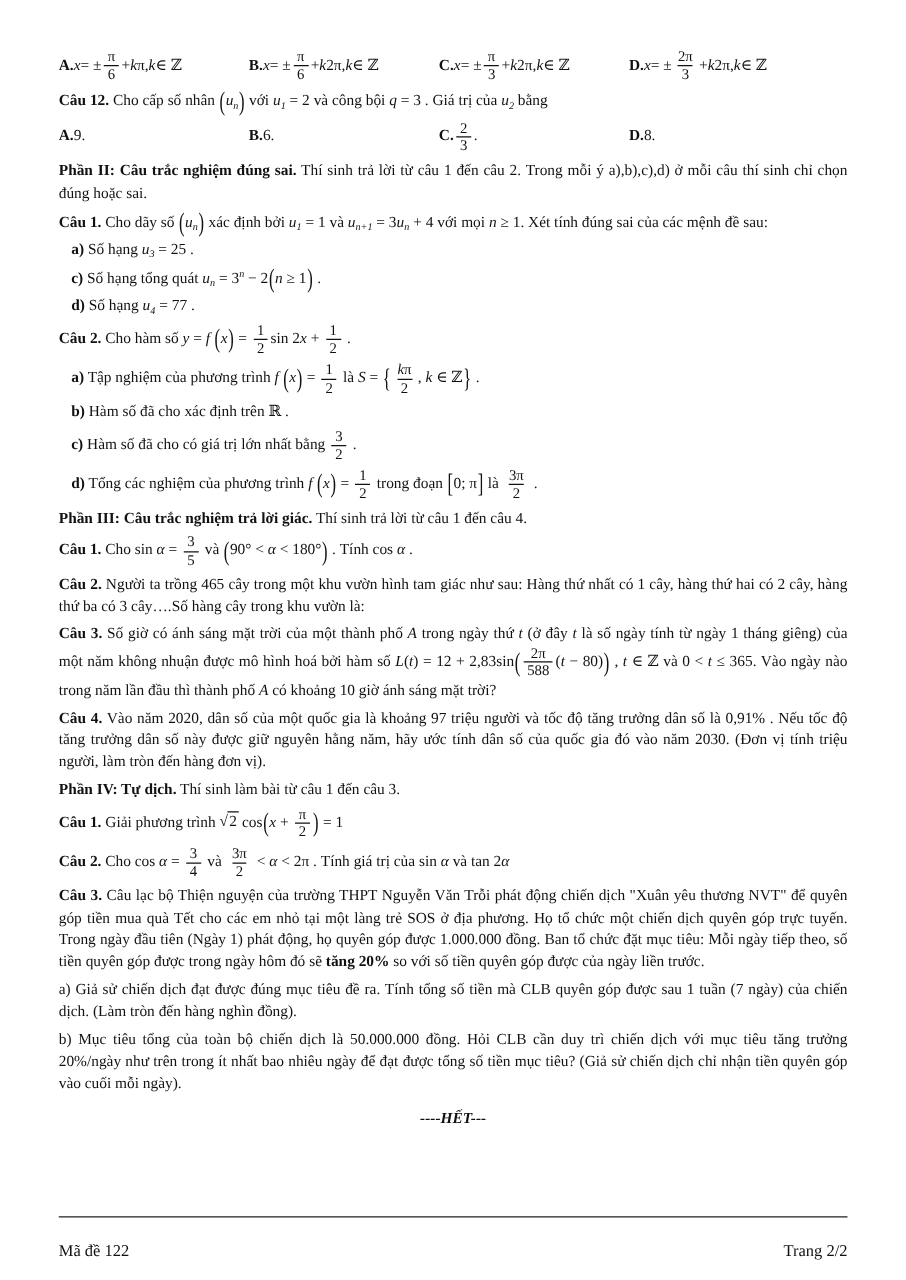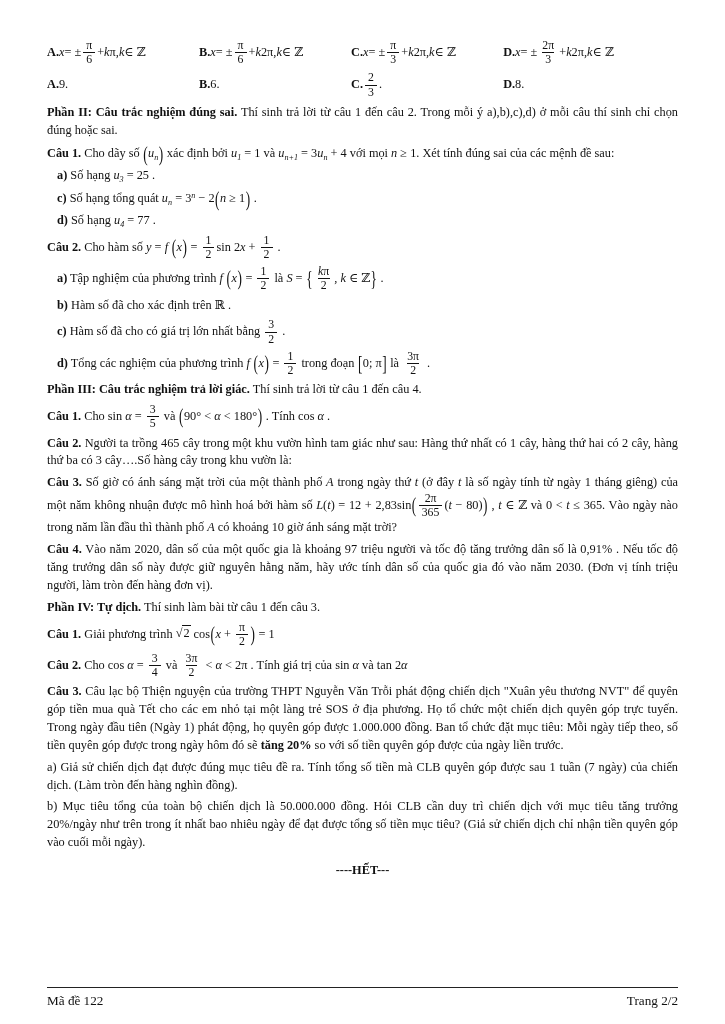--- a/index.html
+++ b/index.html
@@ -6,40 +6,40 @@
   .page{
     width:725px;height:1024px;margin:0 auto;background:#ffffff;
     box-sizing:border-box;padding:34px 47px 14px 47px;
     font-family:"Liberation Serif","DejaVu Serif",serif;
     font-size:12.3px;line-height:1.45;color:#111;
     display:flex;flex-direction:column;overflow:hidden;
   }
   .content{flex:1 1 auto;min-height:0;overflow:hidden;}
   .line{margin:4px 0;text-align:justify;}
   .indent{padding-left:10px;}
-  .center{text-align:center;margin-top:10px;}
+  .center{text-align:center;margin-top:10px;font-style:italic;}
   .opts{display:grid;grid-template-columns:1fr 1fr 1fr 1.15fr;align-items:center;margin:5px 0;}
   .opt-cell{white-space:nowrap;display:flex;align-items:center;}
   .bd{font-weight:bold;}
   .it{font-style:italic;}
   .sub{font-size:0.66em;font-style:italic;vertical-align:-0.35em;line-height:1;}
   .sup{font-size:0.66em;font-style:italic;vertical-align:0.55em;line-height:1;}
   .frac{
     display:inline-flex;flex-direction:column;align-items:center;
     vertical-align:middle;line-height:1.12;margin:0 2px;font-size:0.96em;
     text-align:center;
   }
   .frac .num{padding:0 3px;}
   .frac .den{border-top:1px solid #111;padding:0 3px;}
   .big{display:inline-block;transform:scaleY(1.6);font-size:1.08em;padding:0 0.5px;vertical-align:-0.06em;font-weight:300;}
   .sqrt{white-space:nowrap;}
   .sqrt .rad{display:inline-block;}
   .sqrt .radicand{border-top:1px solid #111;padding:0 1px;}
   .footer{
-    flex:0 0 auto;border-top:1.5px solid #222;margin-top:6px;padding-top:3px;
+    flex:0 0 auto;border-top:1.5px solid #222;margin-top:6px;padding-top:17px;
     display:flex;justify-content:space-between;font-size:13.2px;
   }
 </style>
 </head>
 <body>
 
 <div class="page">
   <div class="content">
       <div class="opts">
         <div class="opt-cell"><span class="bd">A.</span> <span class="it">x</span> = ±<span class="frac">
@@ -52,20 +52,21 @@
           </span> + <span class="it">k</span>2π, <span class="it">k</span> ∈ ℤ</div>
         <div class="opt-cell"><span class="bd">C.</span> <span class="it">x</span> = ±<span class="frac">
             <span class="num">π</span>
             <span class="den">3</span>
           </span> + <span class="it">k</span>2π, <span class="it">k</span> ∈ ℤ</div>
         <div class="opt-cell"><span class="bd">D.</span> <span class="it">x</span> = ±<span class="frac">
             <span class="num">2π</span>
             <span class="den">3</span>
           </span> + <span class="it">k</span>2π, <span class="it">k</span> ∈ ℤ</div>
       </div>
+      <div class="line"><span class="bd">Câu 12.</span>  Cho cấp số nhân <span class="big">(</span><span class="it">u</span><span class="sub">n</span><span class="big">)</span> với <span class="it">u</span><span class="sub">1</span> = 2 và công bội <span class="it">q</span> = 3 . Giá trị của <span class="it">u</span><span class="sub">2</span> bằng</div>
       <div class="opts">
         <div class="opt-cell"><span class="bd">A.</span> 9.</div>
         <div class="opt-cell"><span class="bd">B.</span> 6.</div>
         <div class="opt-cell"><span class="bd">C.</span> <span class="frac">
             <span class="num">2</span>
             <span class="den">3</span>
           </span> .</div>
         <div class="opt-cell"><span class="bd">D.</span> 8.</div>
       </div>
       <div class="line"><span class="bd">Phần II: Câu trắc nghiệm đúng sai.</span> Thí sinh trả lời từ câu 1 đến câu 2. Trong mỗi ý a),b),c),d) ở mỗi câu thí sinh chỉ chọn đúng hoặc sai.</div>
@@ -100,21 +101,21 @@
           <span class="den">2</span>
         </span> .</div>
       <div class="line"><span class="bd">Phần III: Câu trắc nghiệm trả lời giác.</span> Thí sinh trả lời từ câu 1 đến câu 4.</div>
       <div class="line"><span class="bd">Câu 1.</span>  Cho sin <span class="it">α</span> = <span class="frac">
           <span class="num">3</span>
           <span class="den">5</span>
         </span> và <span class="big">(</span>90° &lt; <span class="it">α</span> &lt; 180°<span class="big">)</span> . Tính cos <span class="it">α</span> .</div>
       <div class="line"><span class="bd">Câu 2.</span>  Người ta trồng 465 cây trong một khu vườn hình tam giác như sau: Hàng thứ nhất có 1 cây, hàng thứ hai có 2 cây, hàng thứ ba có 3 cây….Số hàng cây trong khu vườn là:</div>
       <div class="line"><span class="bd">Câu 3.</span>  Số giờ có ánh sáng mặt trời của một thành phố <span class="it">A</span>  trong ngày thứ <span class="it">t</span>  (ở đây <span class="it">t</span>  là số ngày tính từ ngày 1 tháng giêng) của một năm không nhuận được mô hình hoá bởi hàm số <span class="it">L</span>(<span class="it">t</span>) = 12 + 2,83sin<span class="big">(</span><span class="frac">
           <span class="num">2π</span>
-          <span class="den">365</span>
+          <span class="den">588</span>
         </span>(<span class="it">t</span> − 80)<span class="big">)</span> , <span class="it">t</span> ∈ ℤ và 0 &lt; <span class="it">t</span> ≤ 365.  Vào ngày nào trong năm lần đầu thì thành phố <span class="it">A</span>  có khoảng 10 giờ ánh sáng mặt trời?</div>
       <div class="line"><span class="bd">Câu 4.</span>  Vào năm 2020, dân số của một quốc gia là khoảng 97 triệu người và tốc độ tăng trưởng dân số là  0,91% . Nếu tốc độ tăng trưởng dân số này được giữ nguyên hằng năm, hãy ước tính dân số của quốc gia đó vào năm 2030. (Đơn vị tính triệu người, làm tròn đến hàng đơn vị).</div>
       <div class="line"> <span class="bd">Phần IV: Tự dịch.</span> Thí sinh làm bài từ câu 1 đến câu 3.</div>
       <div class="line"><span class="bd">Câu 1.</span>  Giải phương trình <span class="sqrt"><span class="rad">√</span><span class="radicand">2</span></span> cos<span class="big">(</span><span class="it">x</span> + <span class="frac">
           <span class="num">π</span>
           <span class="den">2</span>
         </span><span class="big">)</span> = 1</div>
       <div class="line"><span class="bd">Câu 2.</span>  Cho cos <span class="it">α</span> = <span class="frac">
           <span class="num">3</span>
           <span class="den">4</span>

